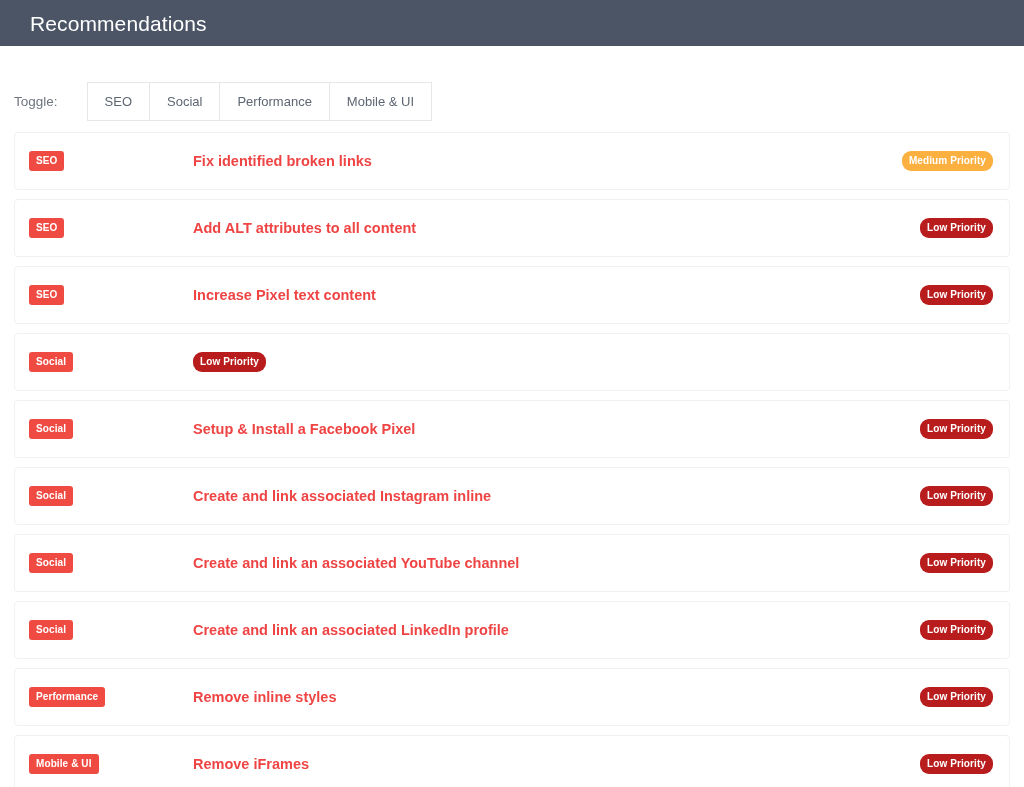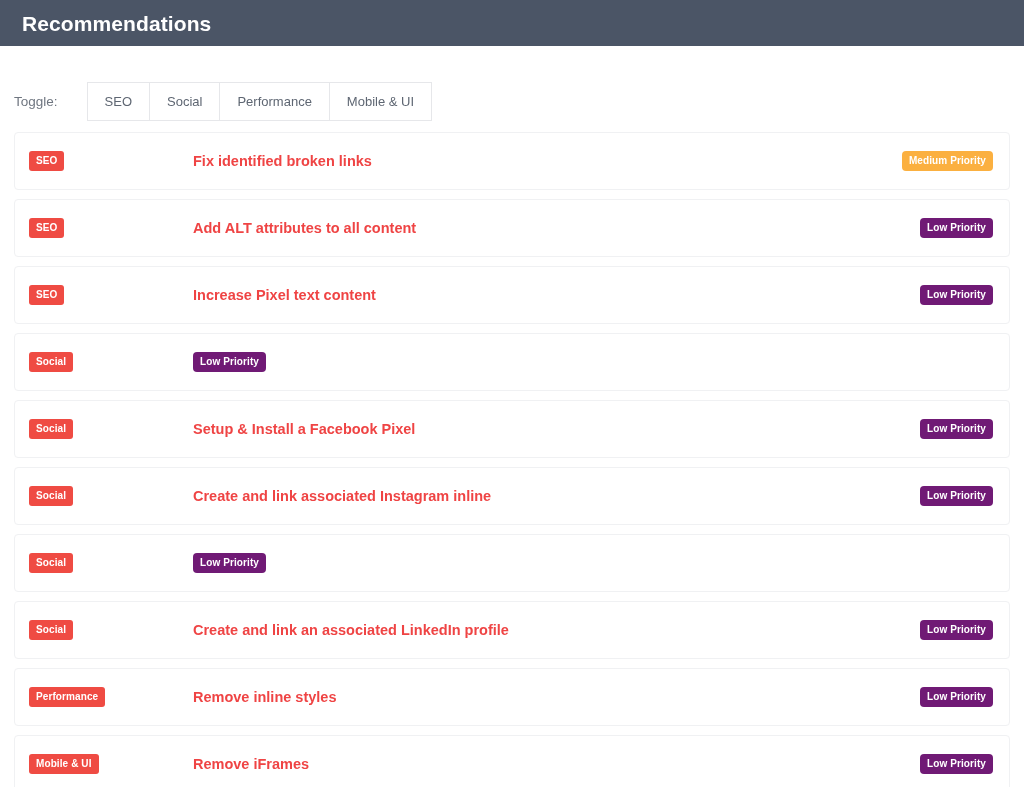--- a/index.html
+++ b/index.html
@@ -18,23 +18,23 @@
 
   
   .app-header {
     height: 46px;
     background: #4b5566;
     display: flex;
     align-items: center;
     padding: 0 0 0 14px;
   }
   .app-header h1 {
-    margin: 8px;
+    margin: 16px;
     font-size: 21px;
-    font-weight: 700;
+    font-weight: 400;
     color: #ffffff;
     letter-spacing: 0.1px;
     line-height: 1;
   }
 
   
   .toggle-bar {
     height: 62px;
     display: flex;
     align-items: center;
@@ -116,26 +116,26 @@
     justify-content: flex-end;
     align-items: center;
   }
   .badge-prio {
     display: inline-block;
     color: #ffffff;
     font-size: 10px;
     font-weight: bold;
     line-height: 1;
     padding: 5px 7px 5px 7px;
-    border-radius: 4px;
+    border-radius: 9px;
     white-space: nowrap;
     letter-spacing: 0.1px;
   }
   .prio-medium { background: #fbb040; }
-  .prio-low    { background: #701a75; }
+  .prio-low    { background: #b91c1c; }
 </style>
 </head>
 <body>
 
 <div class="app-header">
   <h1>Recommendations</h1>
 </div>
 
 <div class="toggle-bar">
   <span class="toggle-label">Toggle:</span>
@@ -198,20 +198,21 @@
       </div>
       <div class="rec-title">Create and link associated Instagram inline</div>
       <div class="prio-cell">
         <span class="badge-prio prio-low">Low Priority</span>
       </div>
     </div>
     <div class="rec-row">
       <div class="cat-cell">
         <span class="badge-cat">Social</span>
       </div>
+      <div class="rec-title">Create and link an associated YouTube channel</div>
       <div class="prio-cell">
         <span class="badge-prio prio-low">Low Priority</span>
       </div>
     </div>
     <div class="rec-row">
       <div class="cat-cell">
         <span class="badge-cat">Social</span>
       </div>
       <div class="rec-title">Create and link an associated LinkedIn profile</div>
       <div class="prio-cell">

